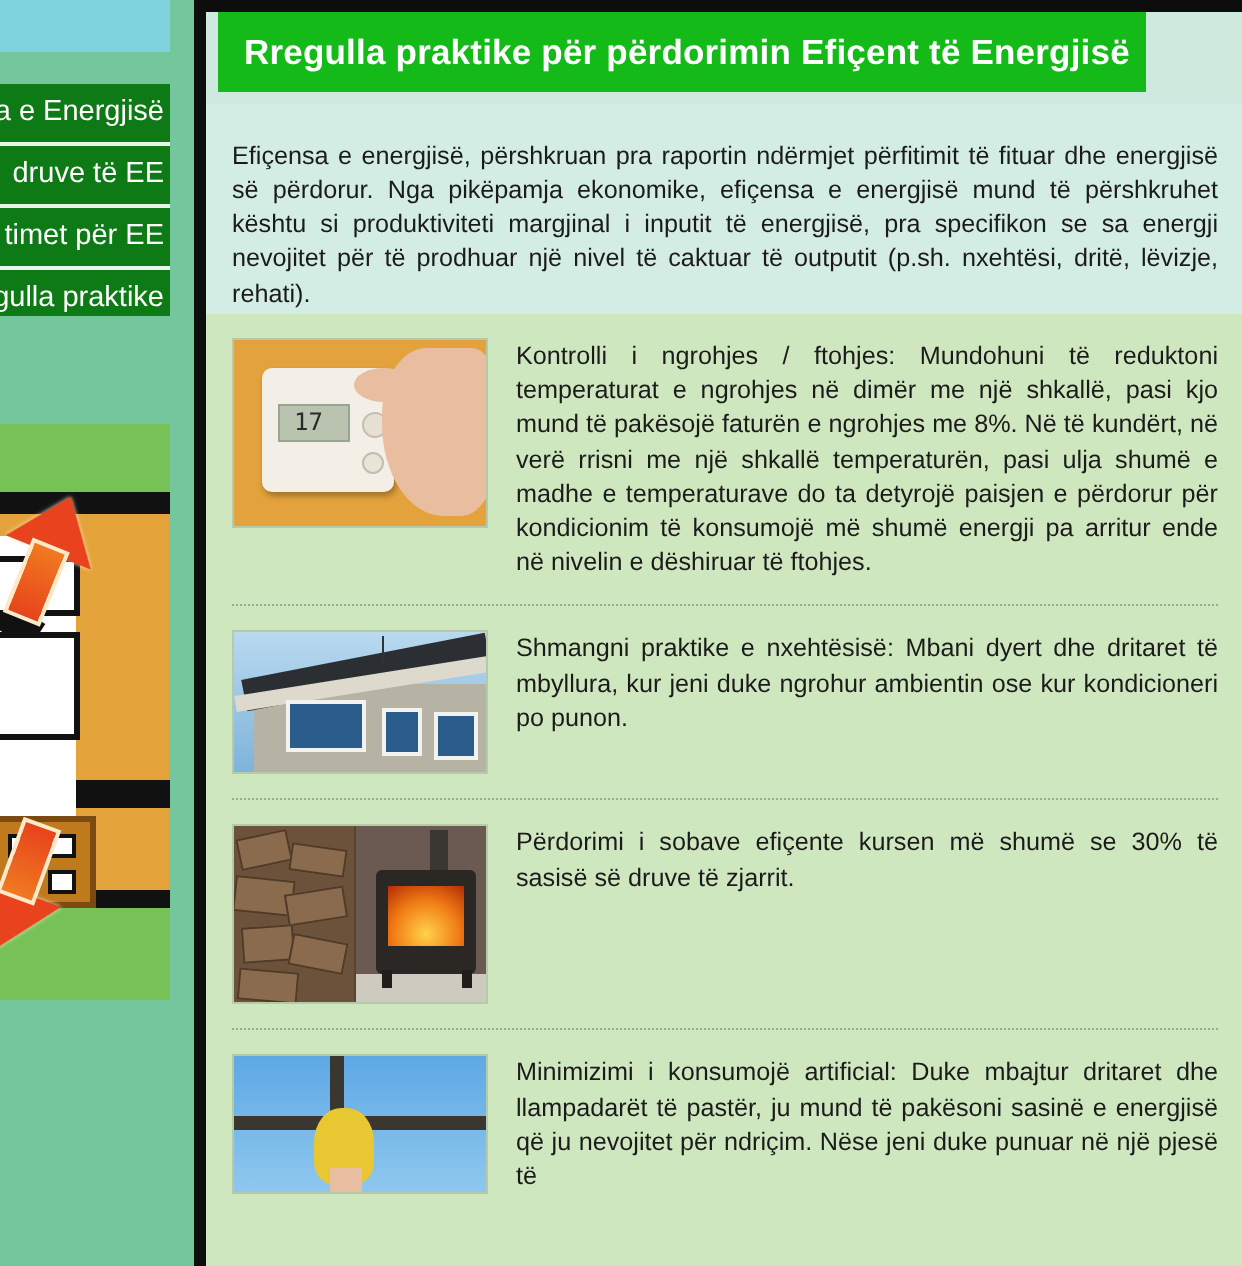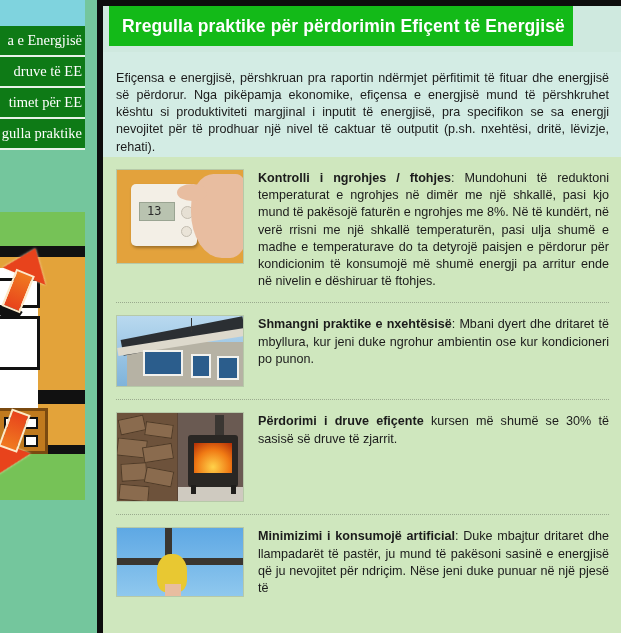--- a/index.html
+++ b/index.html
@@ -34,23 +34,22 @@
   .side-top-strip {
     position: absolute;
     top: 0; left: 0;
     width: 85px;
     height: 26px;
     background: #7fd3de;
   }
 
   .side-menu {
     position: absolute;
-    top: 26px; left: 0;
+    top: 42px; left: 0;
     width: 85px;
-    font-family: Liberation Serif, serif;
   }
   .side-item {
     position: relative;
     height: 31px;
     background: #0e7a16;
     border-bottom: 2px solid #e8f3e9;
     display: flex;
     align-items: center;
     justify-content: flex-end;
     padding-right: 3px;
@@ -252,21 +251,21 @@
   }
   .tip-body {
     flex: 1;
     font-size: 12.6px;
     line-height: 1.365;
     color: #1b1b1b;
     text-align: justify;
     text-justify: inter-word;
     padding-top: 1px;
   }
-  .tip-body b { font-weight: bold; }
+  .tip-body b { font-weight: normal; }
 
   .divider {
     border-top: 1px dotted #9aab8e;
     margin-top: 12px;
     width: 100%;
   }
 
   
   .thumb {
     position: relative;
@@ -436,21 +435,21 @@
     <div class="intro">
       <p>Efiçensa e energjisë, përshkruan pra raportin ndërmjet përfitimit të fituar dhe energjisë së përdorur. Nga pikëpamja ekonomike, efiçensa e energjisë mund të përshkruhet kështu si produktiviteti margjinal i inputit të energjisë, pra specifikon se sa energji nevojitet për të prodhuar një nivel të caktuar të outputit (p.sh. nxehtësi, dritë, lëvizje, rehati).</p>
     </div>
 
     <div class="body-area">
 
       <div class="tip">
         <div class="thumb thumb-1">
           <div class="th-body"></div>
           <div class="th-screen"></div>
-          <div class="th-digits">13</div>
+          <div class="th-digits">17</div>
           <div class="th-knob"></div>
           <div class="th-knob2"></div>
           <div class="th-hand">
               <div class="th-finger"></div>
             </div>
         </div>
         <div class="tip-body">
           <b>Kontrolli i ngrohjes / ftohjes</b><span>:</span><span> Mundohuni të reduktoni temperaturat e ngrohjes në dimër me një shkallë, pasi kjo mund të pakësojë faturën e ngrohjes me 8%. Në të kundërt, në verë rrisni me një shkallë temperaturën, pasi ulja shumë e madhe e temperaturave do ta detyrojë paisjen e përdorur për kondicionim të konsumojë më shumë energji pa arritur ende në nivelin e dëshiruar të ftohjes.</span>
         </div>
       </div>
@@ -485,21 +484,21 @@
           <div class="fw-log" style="left:2px;top:72px;width:30px;height:16px;transform:rotate(5deg);"></div>
           <div class="fw-right"></div>
           <div class="st-pipe"></div>
           <div class="st-body"></div>
           <div class="st-fire"></div>
           <div class="st-floor"></div>
           <div class="st-leg" style="left:74px;"></div>
           <div class="st-leg" style="left:114px;"></div>
         </div>
         <div class="tip-body">
-          <b>Përdorimi i druve efiçente</b><span></span><span> kursen më shumë se 30% të sasisë së druve të zjarrit.</span>
+          <b>Përdorimi i sobave efiçente</b><span></span><span> kursen më shumë se 30% të sasisë së druve të zjarrit.</span>
         </div>
       </div>
       <div class="divider"></div>
 
       <div class="tip">
         <div class="thumb thumb-4">
           <div class="wc-sky"></div>
           <div class="wc-bar-h"></div>
           <div class="wc-bar-v"></div>
           <div class="wc-cloth"></div>

